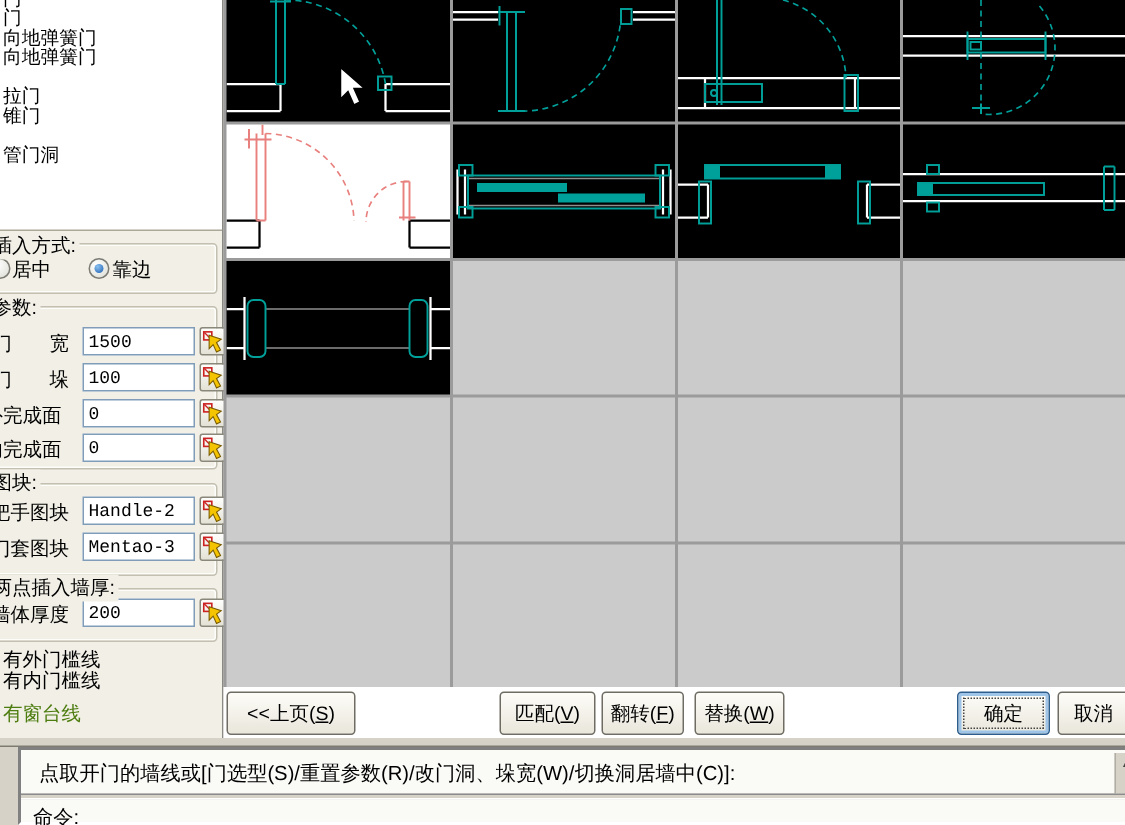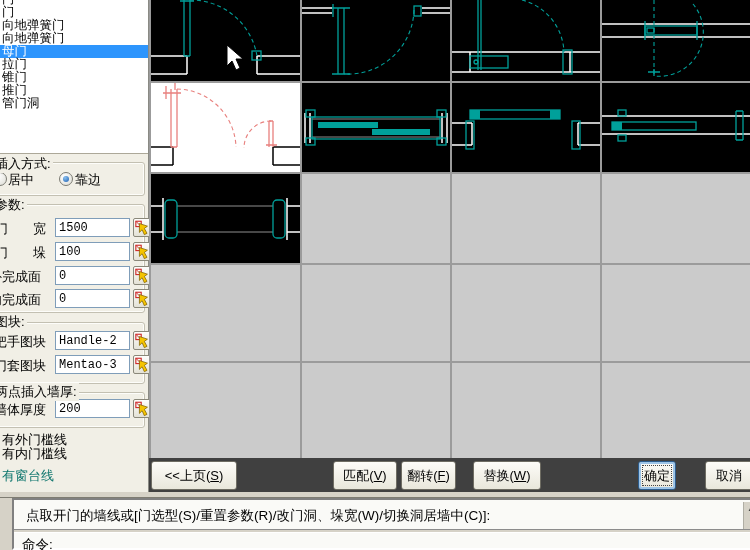--- a/index.html
+++ b/index.html
@@ -27,41 +27,41 @@
 
   .prow-label{position:absolute;font-size:13px;white-space:nowrap;}
   .field{position:absolute;left:55px;width:75px;height:19px;box-sizing:border-box;
     border:1px solid #7F9DB9;background:#fff;font:12px "Liberation Mono","DejaVu Sans Mono",monospace;
     padding:1px 2px 0 3px;color:#000;}
   .pick-btn{position:absolute;left:133px;width:20px;height:19px;box-sizing:border-box;
     border:1px solid #8A887A;border-radius:2px;background:linear-gradient(#FEFEFC,#E4E2D6);padding:0;}
   .pick-btn svg{display:block;width:100%;height:100%;}
 
   .opt-label{position:absolute;left:2px;font-size:13px;white-space:nowrap;}
-  .opt-label.disabled{color:#0f766e;}
+  .opt-label.disabled{color:#4d7c0f;}
 
   
   #preview-grid{position:absolute;left:149px;top:0;width:601px;height:458px;background:#9B9B9B;}
   .cell{position:absolute;background:#000;}
   .cell.selected{background:#FFFFFF;}
   .cell.empty{background:#CBCBCB;}
   .cell svg{display:block;width:100%;height:100%;}
   .t{stroke:#00A09A;fill:none;stroke-width:1.3;}
   .td{stroke:#00A09A;fill:none;stroke-width:1.1;stroke-dasharray:4 3;}
   .tf{fill:#00A09A;stroke:none;}
   .w{stroke:#FFFFFF;fill:none;stroke-width:1.5;}
   .g{stroke:#8F8F8F;fill:none;stroke-width:1;}
   .r{stroke:#E8807E;fill:none;stroke-width:1.3;}
   .rd{stroke:#E8807E;fill:none;stroke-width:1.1;stroke-dasharray:4 3;}
   .k{stroke:#000;fill:none;stroke-width:1.5;}
 
   #mouse-cursor{position:absolute;left:226px;top:44px;width:18px;height:28px;z-index:9;}
 
   
-  #button-strip{position:absolute;left:149px;top:458px;width:601px;height:34px;background:#404040;}
+  #button-strip{position:absolute;left:149px;top:458px;width:601px;height:34px;background:#ffffff;}
   .btn{position:absolute;top:3px;height:29px;box-sizing:border-box;border:1px solid #6F6D63;border-radius:3px;
     background:linear-gradient(#FDFCF8,#E9E7DB);font-size:13px;text-align:center;
     font-family:"Liberation Sans","DejaVu Sans",sans-serif;color:#000;padding:0;}
   .btn.default{border:1px solid #2E5E8E;box-shadow:inset 0 0 0 2px #9EC5E8;outline:1px dotted #444;outline-offset:-5px;}
 
   #bottom-band{position:absolute;left:0;top:492px;width:750px;height:6px;background:#D6D2C7;
     border-bottom:1px solid #7E7C72;box-sizing:border-box;}
 
   
   #command-window{position:absolute;left:12px;top:498px;width:750px;height:52px;box-sizing:border-box;
@@ -79,24 +79,22 @@
 
 <div id="screen">
 
   <div id="left-panel">
 
     <div id="door-list">
       <div class="list-item" style="top:-7px">门</div>
       <div class="list-item" style="top:6px">门</div>
       <div class="list-item" style="top:19px">向地弹簧门</div>
       <div class="list-item" style="top:32px">向地弹簧门</div>
-      <div class="list-item selected" style="top:45px">母门</div>
       <div class="list-item" style="top:58px">拉门</div>
       <div class="list-item" style="top:71px">锥门</div>
-      <div class="list-item" style="top:84px">推门</div>
       <div class="list-item" style="top:97px">管门洞</div>
     </div>
 
     <div class="group-box" style="left:-12px;top:162px;width:155px;height:32px"></div>
     <div class="group-label" style="left:-7px;top:155px">插入方式:</div>
     <span class="radio" style="left:-7px;top:172px"></span>
     <span class="radio-label" style="left:8px;top:171px">居中</span>
     <span class="radio checked" style="left:59px;top:172px">
         <span class="dot"></span>
       </span>
@@ -299,22 +297,22 @@
   <div id="mouse-cursor">
     <svg viewBox="0 0 18 28">
       <polygon points="1,1 1,22 6,17 10,26 14,24 10,15 17,15" fill="#FFFFFF" stroke="#000" stroke-width="1"></polygon>
     </svg>
   </div>
 
   <div id="button-strip">
     <button class="btn" style="left:2px;width:86px"><span>&lt;&lt;上页(</span><u>S</u><span>)</span></button>
     <button class="btn" style="left:184px;width:64px"><span>匹配(</span><u>V</u><span>)</span></button>
     <button class="btn" style="left:252px;width:55px"><span>翻转(</span><u>F</u><span>)</span></button>
-    <button class="btn" style="left:324px;width:68px"><span>替换(</span><u>W</u><span>)</span></button>
-    <button class="btn default" style="left:489px;width:38px"><span>确定</span></button>
+    <button class="btn" style="left:314px;width:60px"><span>替换(</span><u>W</u><span>)</span></button>
+    <button class="btn default" style="left:489px;width:62px"><span>确定</span></button>
     <button class="btn" style="left:556px;width:48px"><span>取消</span></button>
   </div>
 
   <div id="bottom-band"></div>
 
   <div id="command-window">
     <div id="cmd-history">点取开门的墙线或[门选型(S)/重置参数(R)/改门洞、垛宽(W)/切换洞居墙中(C)]:</div>
     <div id="cmd-scrollbar">▲</div>
     <div id="cmd-divider"></div>
     <div id="cmd-input-line">命令:</div>

